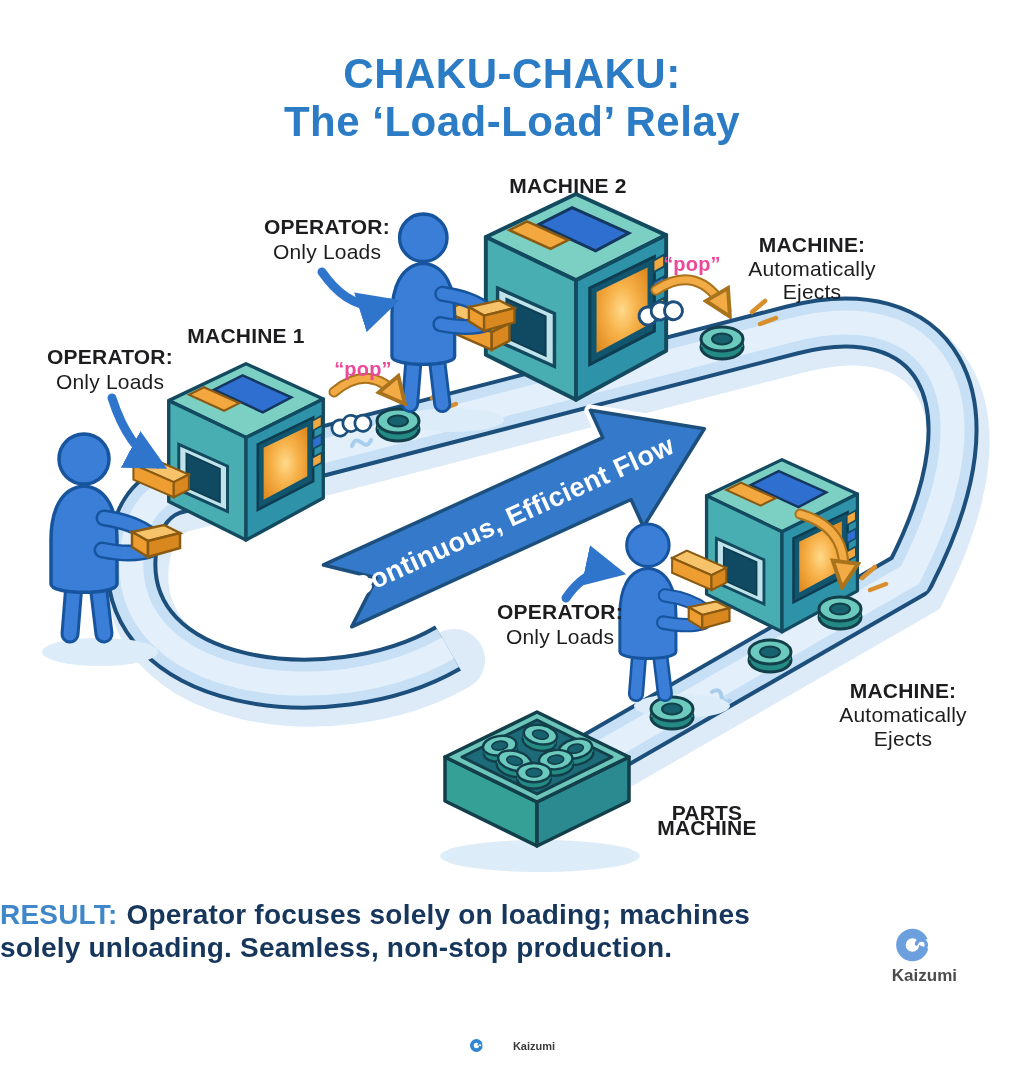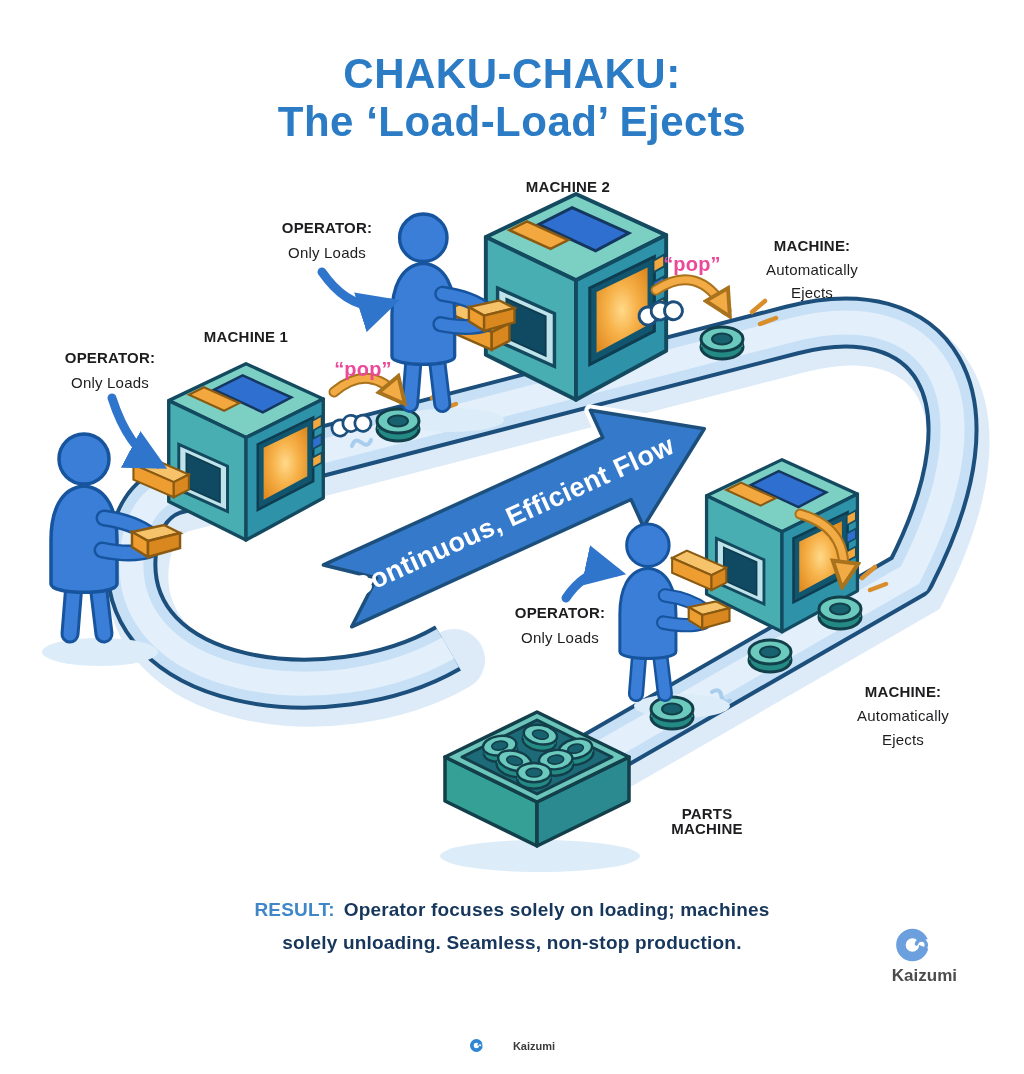--- a/index.html
+++ b/index.html
@@ -3,37 +3,37 @@
 <meta charset="utf-8">
 <style>
   html,body{margin:0;padding:0;background:#ffffff;}
   .page{
     position:relative;width:1024px;height:1074px;background:#ffffff;
     font-family:Liberation Sans, sans-serif;overflow:hidden;
   }
   .art{position:absolute;left:0;top:0;z-index:1;}
   .lbl{
     position:absolute;z-index:3;transform:translate(-50%,-50%);
-    font-weight:700;font-size:15px;color:#1d1d1f;white-space:nowrap;
+    font-weight:700;font-size:21px;color:#1d1d1f;white-space:nowrap;
     letter-spacing:.2px;text-align:center;
   }
   .lbl.sub{font-weight:400;}
   .lbl.pop{color:#ec4899;font-size:20px;}
   .title{
     position:absolute;left:0;width:100%;text-align:center;z-index:3;
     font-weight:700;font-size:42px;color:#2b7cc5;letter-spacing:.5px;white-space:nowrap;
   }
   .flow-label{
     position:absolute;z-index:3;left:513px;top:517px;
     transform:translate(-50%,-50%) rotate(-24.5deg);
     color:#ffffff;font-weight:700;font-size:27px;white-space:nowrap;letter-spacing:.4px;
   }
   .result{
-    position:absolute;left:0;width:100%;text-align:center;z-index:3;
-    font-weight:700;font-size:19px;color:#16365c;white-space:nowrap;letter-spacing:.2px;
+    position:absolute;left:0;width:100%;z-index:3;
+    font-weight:700;font-size:28px;color:#16365c;white-space:nowrap;letter-spacing:.2px;
   }
   .result .hl{color:#3f87c8;}
   .result .rest{margin-left:9px;}
   .brand{
     position:absolute;left:957px;top:926px;z-index:3;width:0;
     display:flex;flex-direction:column;align-items:center;
   }
   .brand-inner{display:flex;flex-direction:column;align-items:center;transform:translateX(-50%);margin-left:0;}
   .brand-name{font-weight:700;font-size:17px;color:#4c4c4c;margin-top:2px;white-space:nowrap;padding-left:24px;}
   .footer-brand{
@@ -185,21 +185,21 @@
         <use href="#ring" transform="translate(540,737) scale(0.8) rotate(10)"></use>
         <use href="#ring" transform="translate(576,751) scale(0.8) rotate(-12)"></use>
         <use href="#ring" transform="translate(514,763) scale(0.8) rotate(14)"></use>
         <use href="#ring" transform="translate(556,762) scale(0.8) rotate(-6)"></use>
         <use href="#ring" transform="translate(534,775) scale(0.8)"></use>
       </g>
     </g>
   </svg>
 
   <div class="title" style="top:50px">CHAKU-CHAKU:</div>
-  <div class="title" style="top:98px">The ‘Load-Load’ Ejects</div>
+  <div class="title" style="top:98px">The ‘Load-Load’ Relay</div>
 
   <div class="lbl" style="left:568px;top:186px">MACHINE 2</div>
   <div class="lbl" style="left:246px;top:336px">MACHINE 1</div>
 
   <div class="lbl" style="left:327px;top:227px">OPERATOR:</div>
   <div class="lbl sub" style="left:327px;top:252px">Only Loads</div>
 
   <div class="lbl" style="left:110px;top:357px">OPERATOR:</div>
   <div class="lbl sub" style="left:110px;top:382px">Only Loads</div>
 

